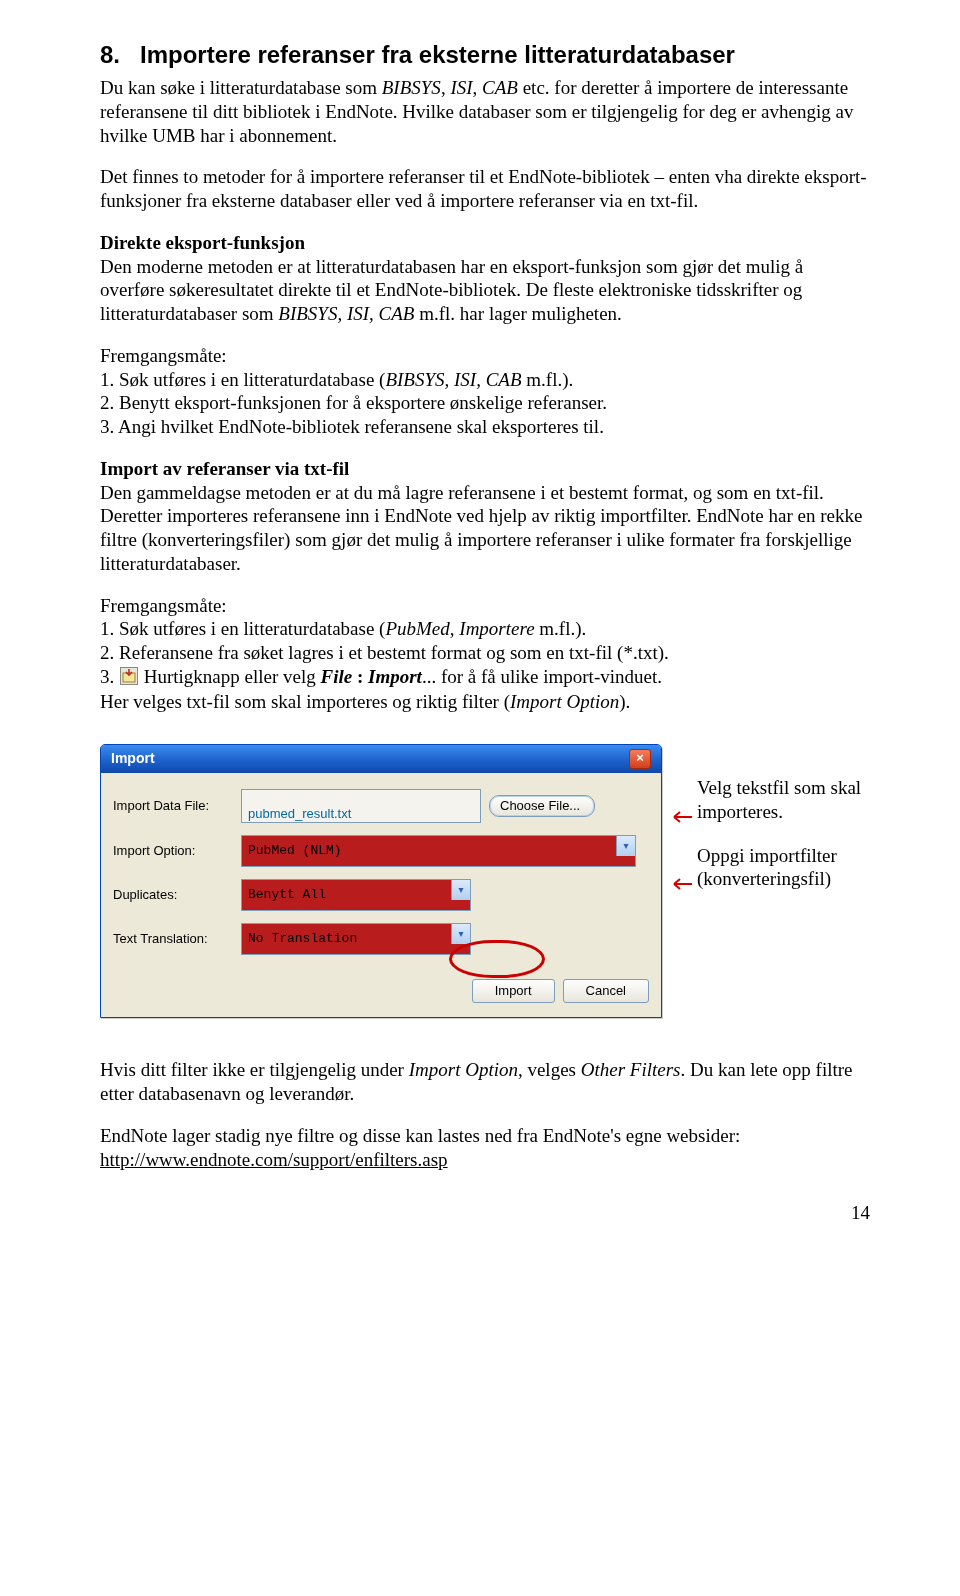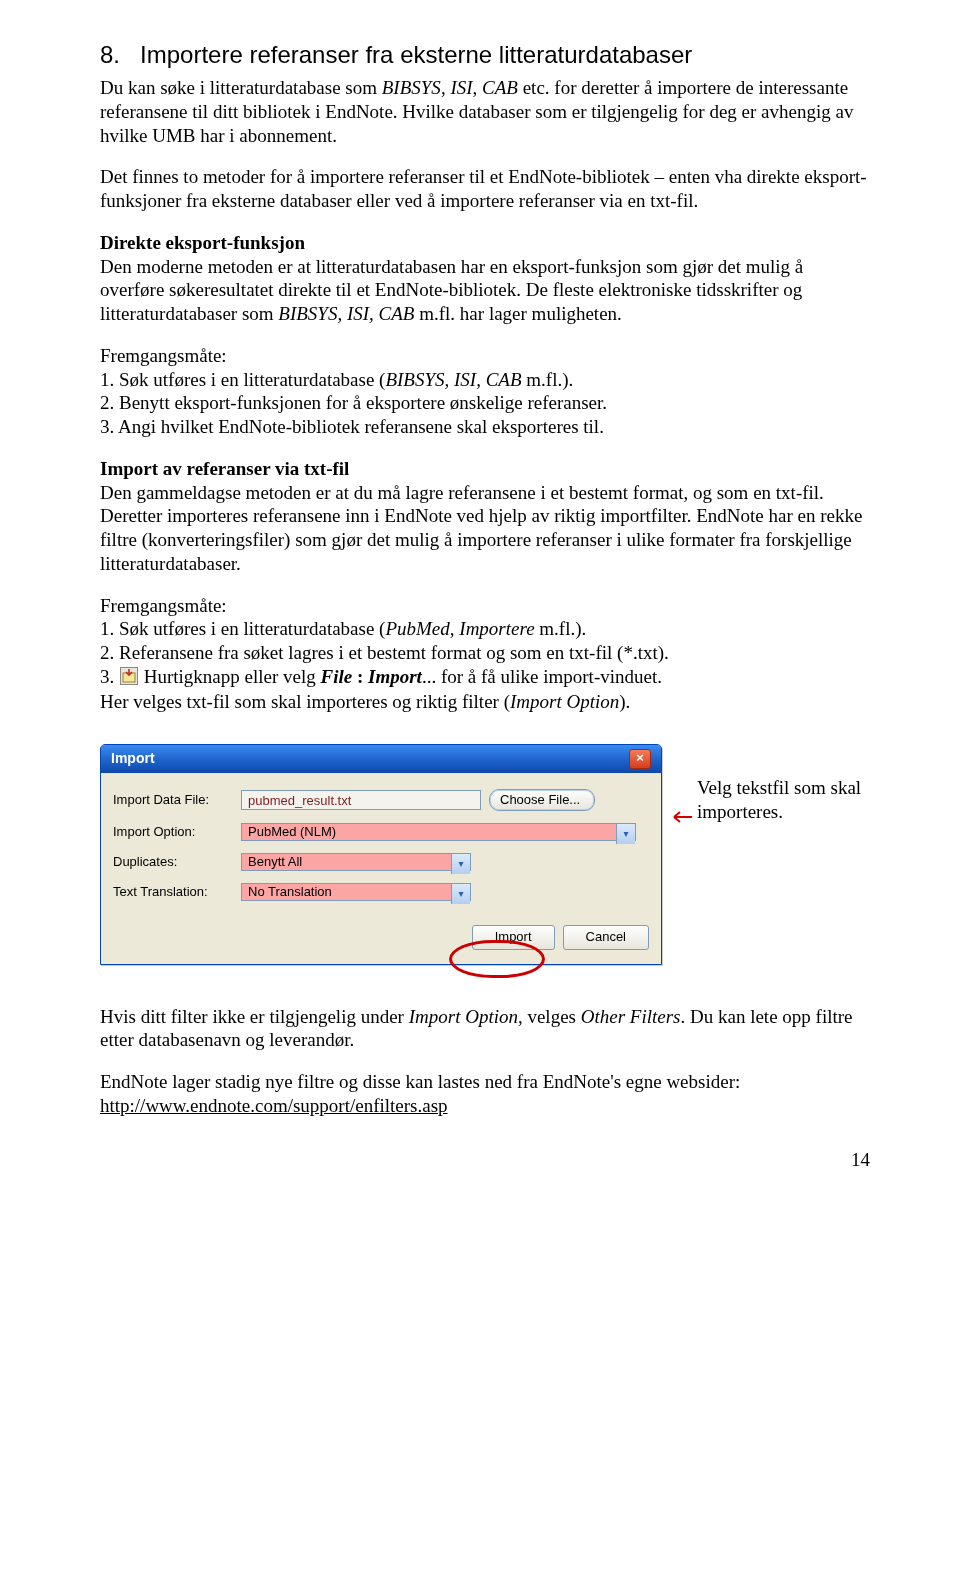--- a/index.html
+++ b/index.html
@@ -8,21 +8,21 @@
     line-height: 1.25;
     color: #000;
     background: #fff;
     margin: 0;
     padding: 40px 90px 40px 100px;
     width: 960px;
     box-sizing: border-box;
   }
   h2 {
     font-family: Arial, Helvetica, sans-serif;
-    font-weight: normal;
+    font-weight: bold;
     font-size: 24px;
     margin: 0 0 6px 0;
   }
   p { margin: 0 0 18px 0; }
   .tight { margin: 0; }
   .bold { font-weight: bold; }
   .italic { font-style: italic; }
   a { color: #000000; text-decoration: underline; }
   .quick-icon {
     display: inline-block;
@@ -75,50 +75,51 @@
     align-items: center;
     margin-bottom: 12px;
   }
   .form-label {
     width: 128px;
     color: #000;
   }
   .text-field {
     background: #fff;
     border: 1px solid #7f9db9;
-    padding: 2px 6px;
-    font-size: 13px;
-    color: #7f1d1d;
+    padding: 16px 6px;
+    font-size: 13px;
+    color: #0369a1;
     height: 20px;
     box-sizing: border-box;
   }
   .text-field.path { width: 240px; background: #f4f3ee; }
   .choose-btn {
     margin-left: 8px;
     border: 1px solid #7f9db9;
     border-radius: 10px;
     background: linear-gradient(to bottom, #fefefe, #e8e6db);
     padding: 2px 14px 2px 10px;
     font-size: 13px;
     color: #000;
     box-shadow: 0 0 0 1px #b9d1f0 inset;
   }
   .select-wrap {
     position: relative;
     display: inline-block;
   }
   .select {
-    background: #fca5a5;
+    background: #b91c1c;
     border: 1px solid #7f9db9;
     padding: 2px 24px 2px 6px;
     font-size: 13px;
-    height: 18px;
+    height: 32px;
     box-sizing: border-box;
     display: flex;
     align-items: center;
+    font-family: Liberation Mono, monospace;
   }
   .select.w1 { width: 395px; }
   .select.w2 { width: 230px; }
   .dropdown-arrow {
     position: absolute;
     right: 1px;
     top: 1px;
     width: 18px;
     height: 20px;
     background: linear-gradient(to bottom, #dceaf9, #b3cff0);
@@ -274,20 +275,28 @@
 
   <div class="annotations">
     <div class="anno-item" style="margin-top:32px;">
       <span class="arrow">
         <svg width="22" height="14">
             <path d="M2 7 L20 7 M2 7 L8 2 M2 7 L8 12" stroke="#d40000" stroke-width="2" fill="none"></path>
           </svg>
       </span>
       <span>Velg tekstfil som skal importeres.</span>
     </div>
+    <div class="anno-item" style="margin-top:8px;">
+      <span class="arrow">
+        <svg width="22" height="14">
+            <path d="M2 7 L20 7 M2 7 L8 2 M2 7 L8 12" stroke="#d40000" stroke-width="2" fill="none"></path>
+          </svg>
+      </span>
+      <span>Oppgi importfilter (konverteringsfil)</span>
+    </div>
   </div>
 </div>
 
 <p>
   <span>Hvis ditt filter ikke er tilgjengelig under </span><span class="italic">Import Option</span><span>, velges </span><span class="italic">Other Filters</span><span>. Du kan lete opp filtre etter databasenavn og leverandør.</span>
 </p>
 <p class="tight">EndNote lager stadig nye filtre og disse kan lastes ned fra EndNote's egne websider:</p>
 <p class="tight">
   <a href="#">http://www.endnote.com/support/enfilters.asp</a>
 </p>

